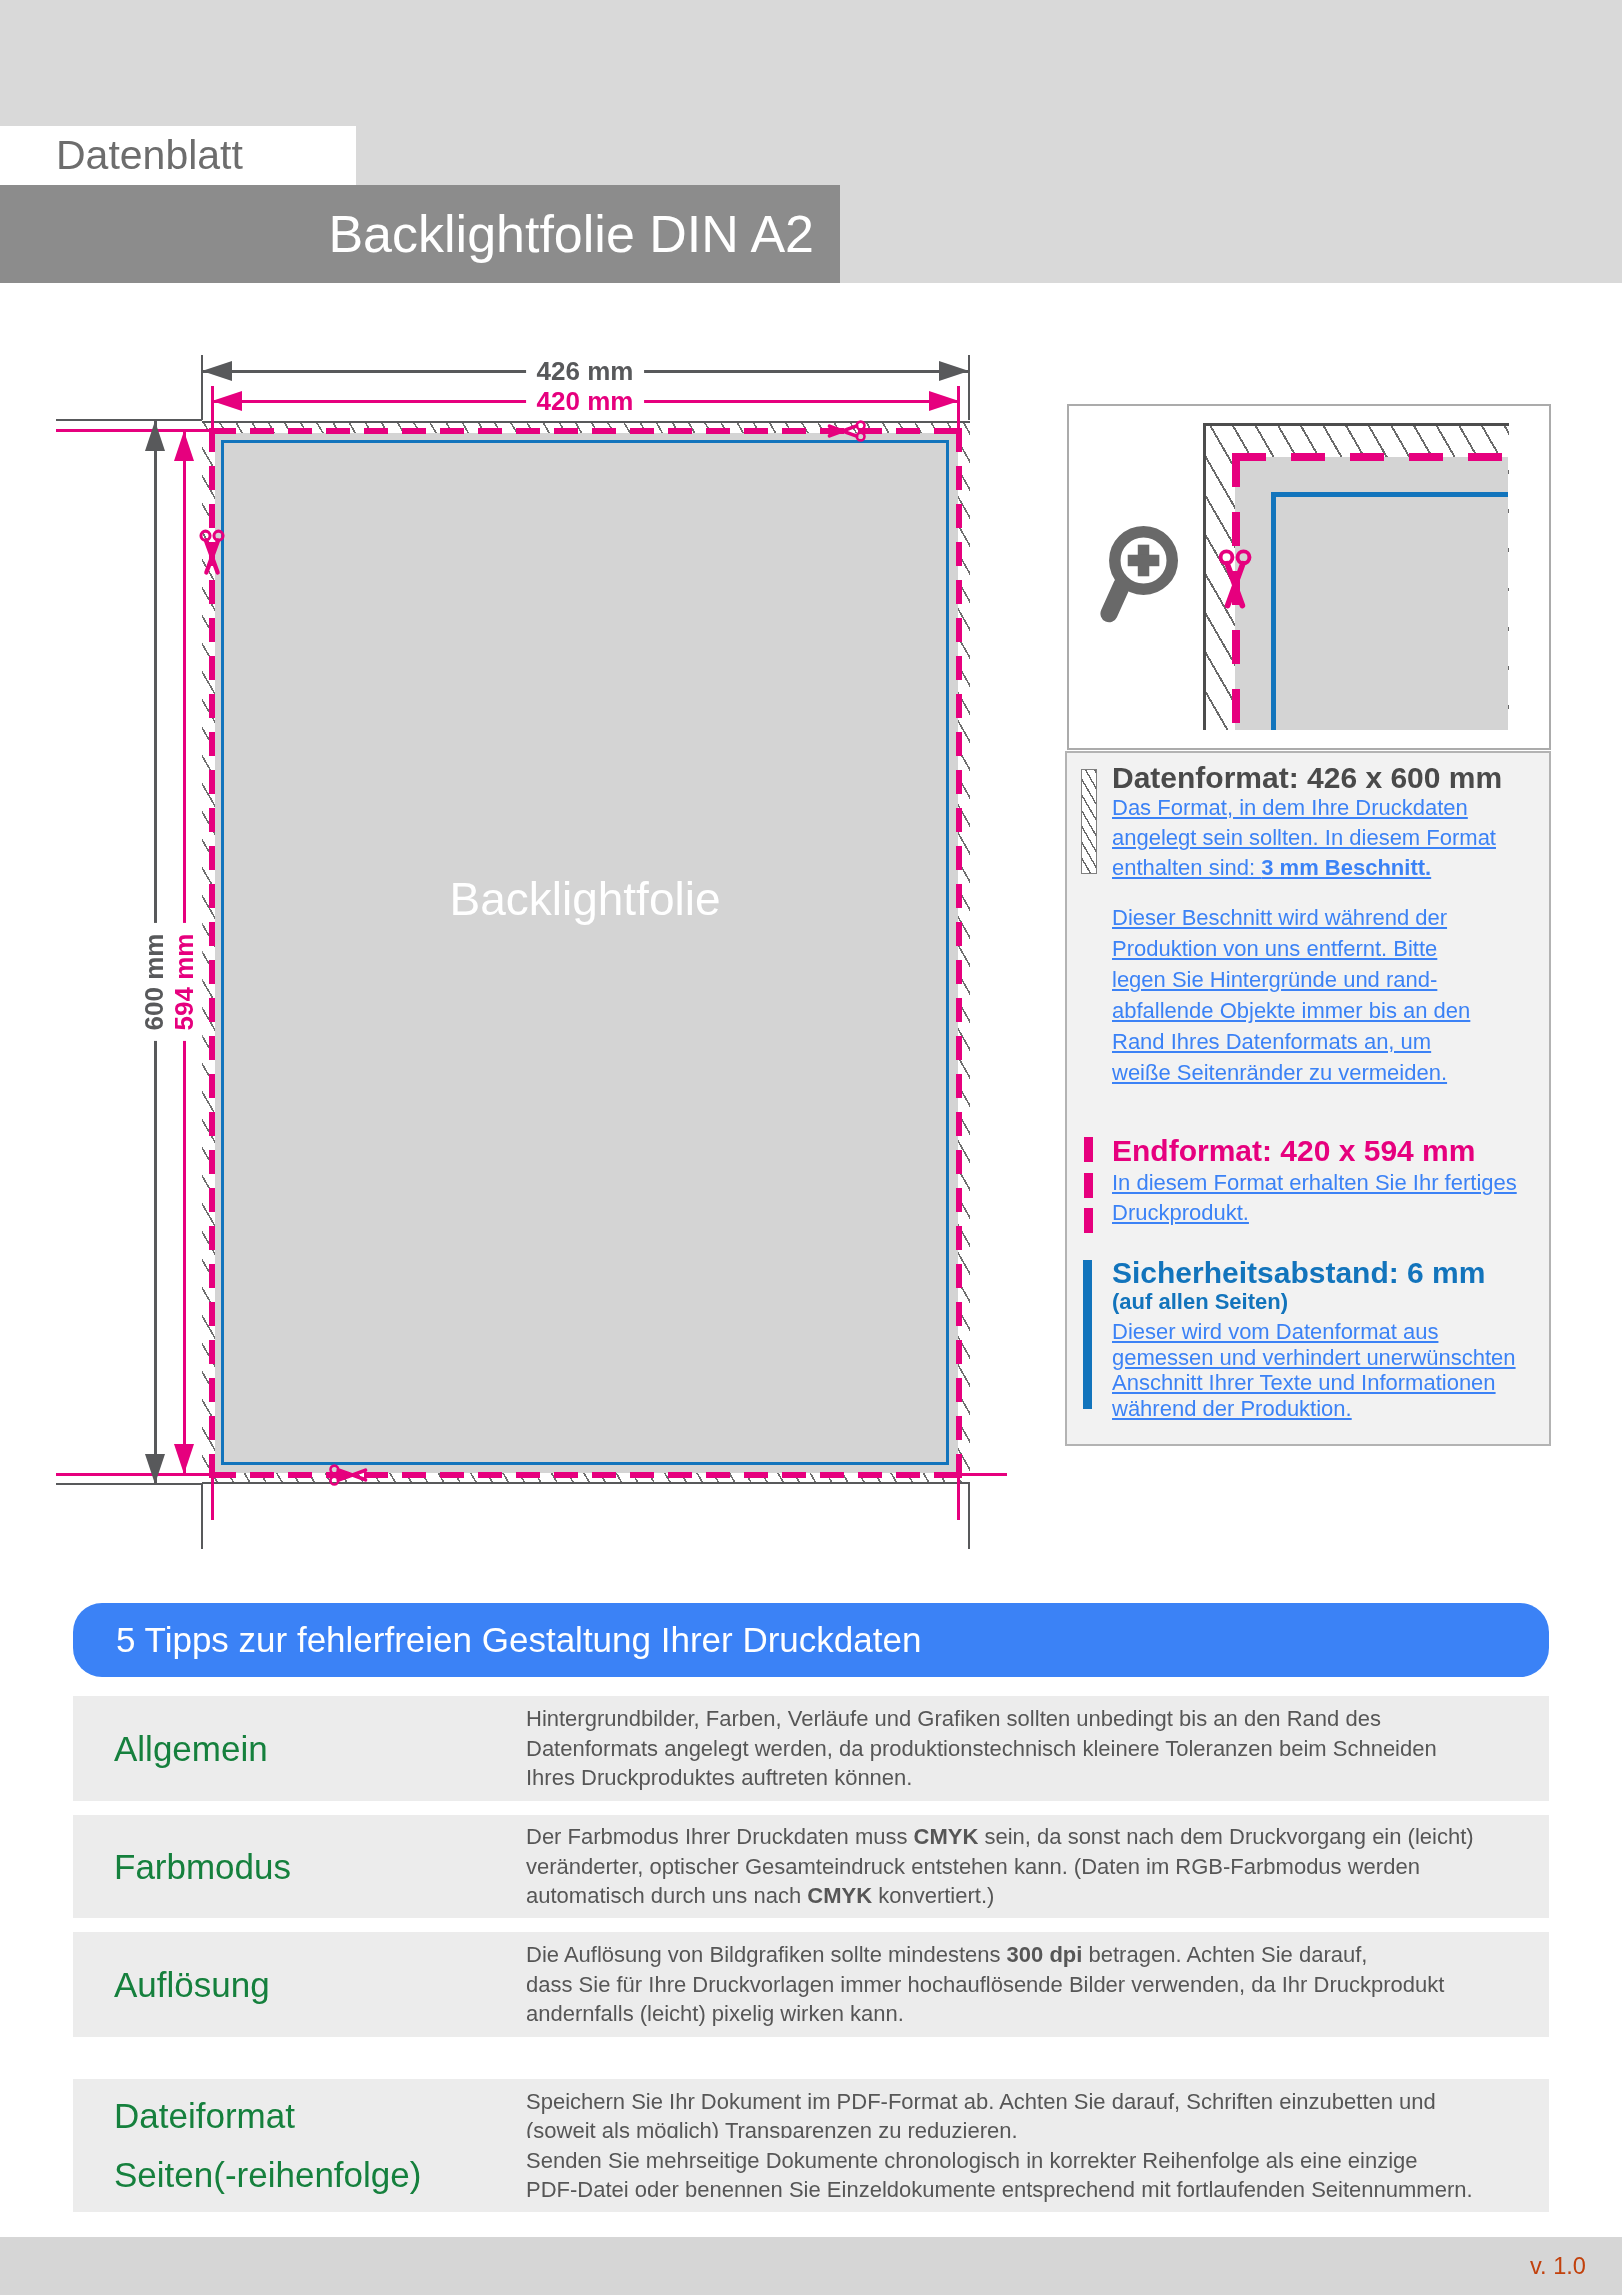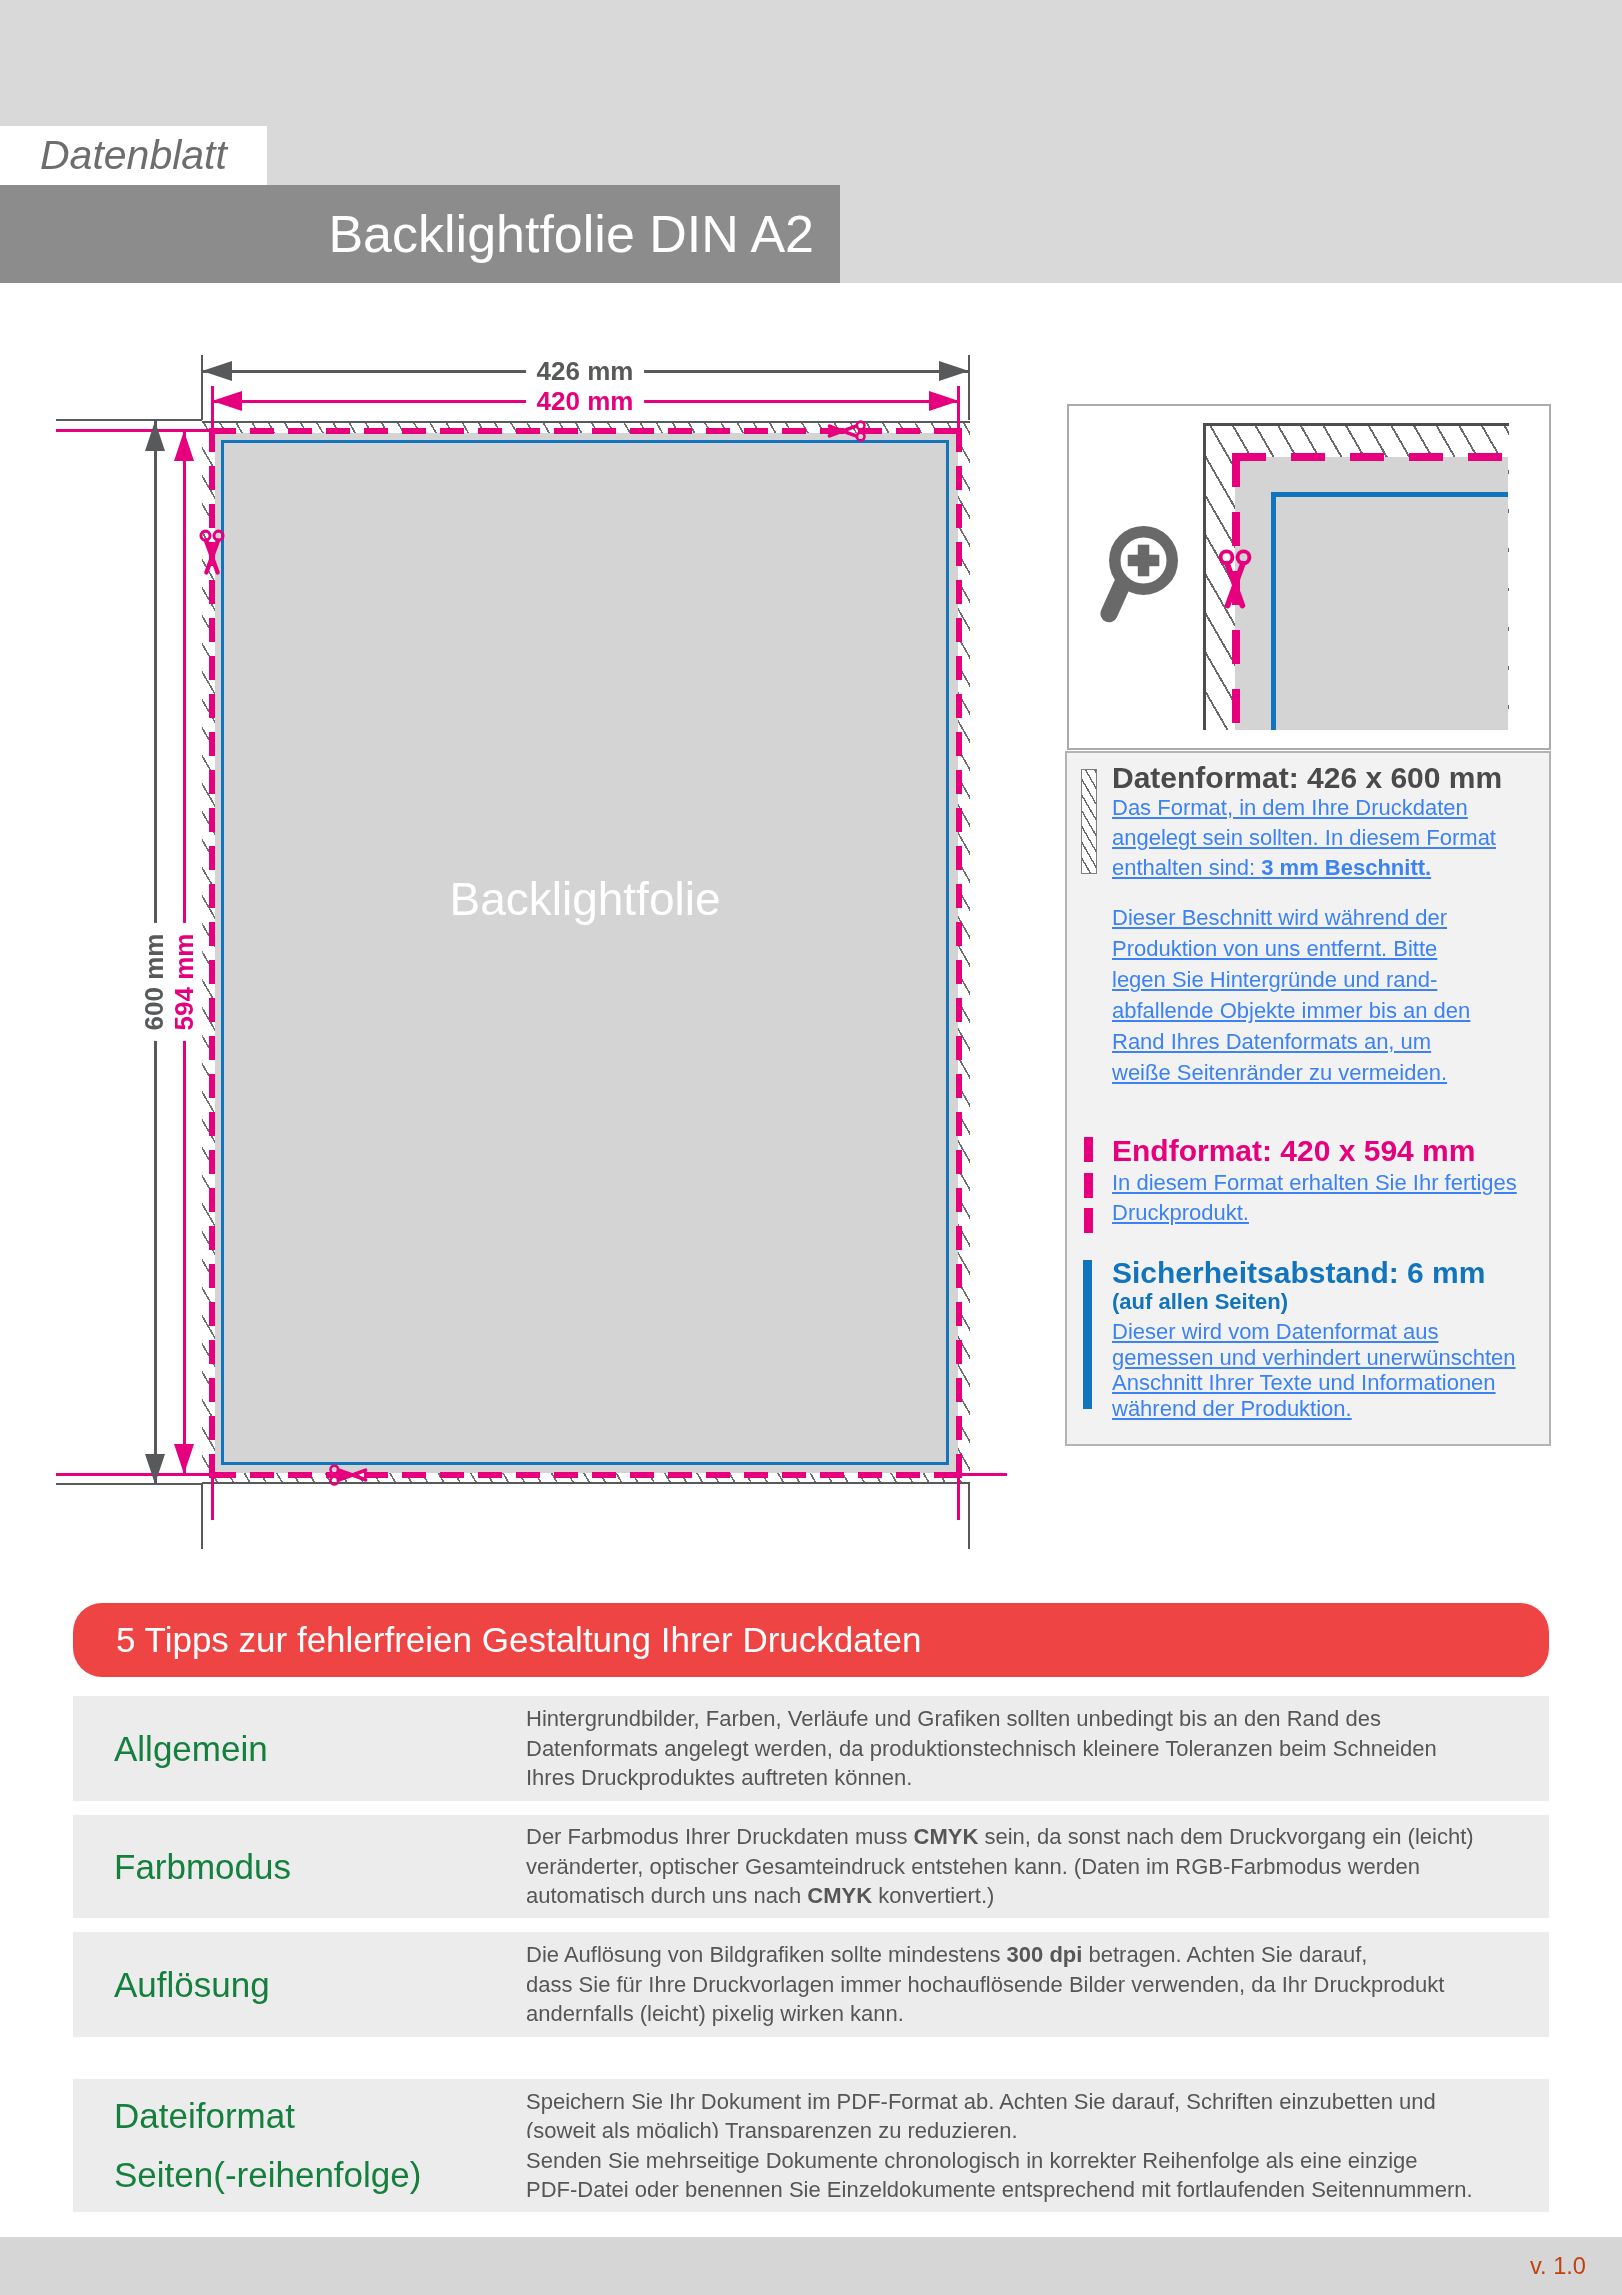--- a/index.html
+++ b/index.html
@@ -1,22 +1,22 @@
 <!DOCTYPE html>
 <html lang="de" style="font-size:10.5px"><head>
 <meta charset="utf-8">
 <style>
   html,body{margin:0;padding:0;background:#fff;}
   #page{position:relative;width:1623px;height:2295px;background:#ffffff;overflow:hidden;
         font-family:"Liberation Sans", sans-serif;}
   .abs{position:absolute;}
   
   .topband{left:0;top:0;width:1623px;height:283px;background:#d9d9d9;}
-  .eyebrow{left:0;top:126px;width:267px;height:59px;background:#ffffff;
-           font-size:41px;color:#6d6d6d;line-height:59px;padding-left:40px;box-sizing:border-box;font-style:italic;}
+  .eyebrow{left:0;top:126px;width:356px;height:59px;background:#ffffff;
+           font-size:41px;color:#6d6d6d;line-height:59px;padding-left:56px;box-sizing:border-box;}
   .titlebar{left:0;top:185px;width:840px;height:98px;background:#8c8c8c;color:#fff;
             font-size:52px;line-height:98px;text-align:right;padding-right:26px;box-sizing:border-box;}
   
   .bleedrect{left:202px;top:421px;width:768px;height:1063px;box-sizing:border-box;
              border-top:2px solid #58595b;border-bottom:2px solid #58595b;background-color:#fff;
              background-image:repeating-linear-gradient(60deg,transparent 0 12.4px,#6f6f6f 12.4px 14px);}
   .fillrect{left:215px;top:433px;width:743px;height:1040px;background:#d4d4d4;}
   .saferect{left:221px;top:440px;width:728px;height:1025px;box-sizing:border-box;border:3.3px solid #1274bc;}
   .dash-h{height:5.9px;background-image:repeating-linear-gradient(90deg,#e6007e 0 23.6px,transparent 23.6px 38px);}
   .dash-v{width:5.9px;background-image:repeating-linear-gradient(180deg,#e6007e 0 23.6px,transparent 23.6px 38px);}
@@ -51,21 +51,21 @@
   .hatchicon{left:1081px;top:769px;width:15.7px;height:105px;box-sizing:border-box;border:1.3px solid #808080;
              background-color:#fff;background-image:repeating-linear-gradient(60deg,transparent 0 6.5px,#6a6a6a 6.5px 7.9px);}
   .h-df{left:1112px;top:761px;font-size:30px;font-weight:bold;color:#4a4a4a;}
   .h-ef{left:1112px;top:1134px;font-size:30px;font-weight:bold;color:#e6007e;}
   .h-sa{left:1112px;top:1256px;font-size:30px;font-weight:bold;color:#1274bc;}
   .sub-sa{left:1112px;top:1289px;font-size:22px;font-weight:bold;color:#1274bc;}
   .ptext{color:#3b82f6;font-size:22px;line-height:30px;width:432px;text-decoration:underline;}
   .efdash{left:1084px;width:8.5px;height:25px;background:#e6007e;}
   .sabar{left:1083px;top:1260px;width:9.2px;height:149px;background:#1274bc;}
   
-  .tipsbar{left:73px;top:1603px;width:1476px;height:74px;background:#ef4444;color:#fff;
+  .tipsbar{left:73px;top:1603px;width:1476px;height:74px;background:#3b82f6;color:#fff;
            font-size:35px;line-height:74px;padding-left:43px;box-sizing:border-box;border-radius:29px;}
   .trow{left:73px;width:1476px;background:#ececec;display:flex;align-items:center;box-sizing:border-box;}
   .tlabel{width:453px;padding-left:41px;box-sizing:border-box;font-size:35px;color:#15803d;flex:none;}
   .tbody{font-size:22px;line-height:29.4px;color:#565656;}
   .footer{left:0;top:2237px;width:1623px;height:59px;background:#d6d6d6;color:#c2410c;
           font-size:23.6px;line-height:59px;text-align:right;padding-right:37px;box-sizing:border-box;}
   b{font-weight:bold;}
 </style>
 </head>
 <body>

